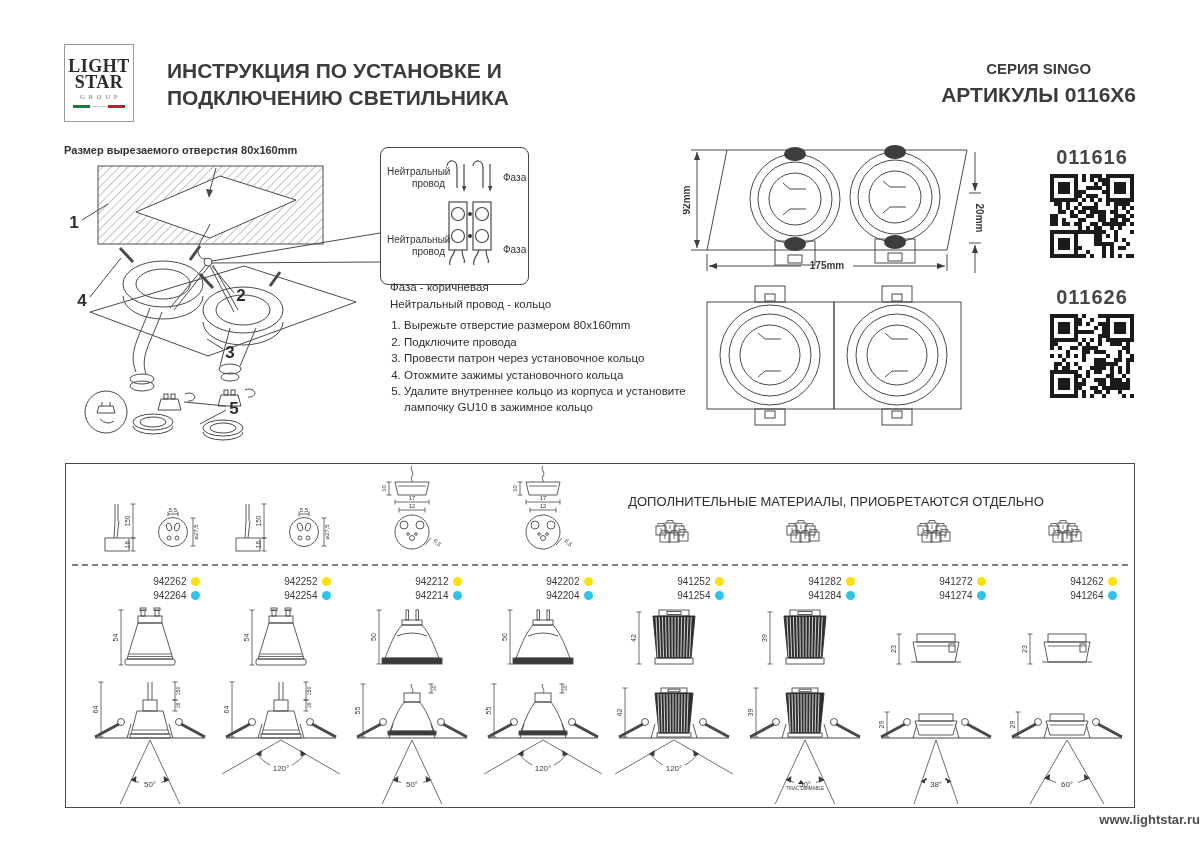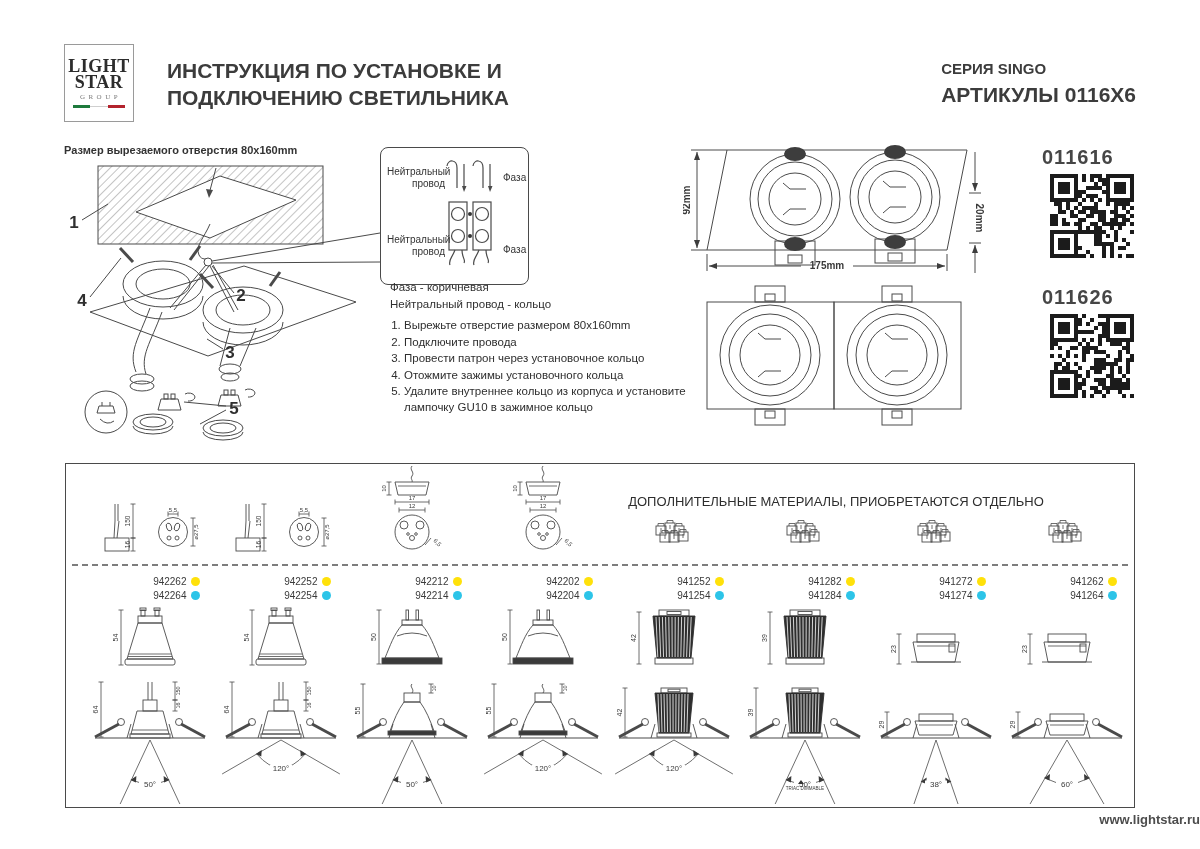--- a/index.html
+++ b/index.html
@@ -8,35 +8,35 @@
   .abs{position:absolute}
   
   .logo{left:64px;top:44px;width:70px;height:78px;border:1px solid #9a9a9a;
         display:flex;flex-direction:column;align-items:center;justify-content:center;
         font-family:"Liberation Serif",serif;box-sizing:border-box}
   .logo .l1{font-size:18px;font-weight:bold;line-height:16px;letter-spacing:.5px;color:#2c2c2c}
   .logo .grp{font-size:7px;letter-spacing:3.5px;color:#7a7a7a;margin:3px 0 3px 3px}
   .flag{display:flex;width:52px;height:5px;align-items:center}
   .flag i{flex:1;height:3px}
   .title{left:167px;top:57px;font-size:21px;font-weight:bold;line-height:27px;color:#3c3c3c}
-  .hdr-right{right:64px;top:60px;text-align:left;color:#3c3c3c}
+  .hdr-right{right:64px;top:60px;text-align:center;color:#3c3c3c}
   .hdr-right .series{font-size:15px;font-weight:bold}
   .hdr-right .articles{font-size:21px;font-weight:bold;margin-top:6px}
   
   .cutout-cap{left:64px;top:144px;width:280px;font-size:11px;font-weight:bold;color:#333}
   
   .wirebox{left:380px;top:147px;width:149px;height:138px;border:1.5px solid #4a4a4a;
            border-radius:8px;box-sizing:border-box}
   .wlabel{position:absolute;font-size:10px;line-height:12px;text-align:right;color:#333}
   .legend{left:390px;top:279px;font-size:11.5px;line-height:17px;color:#303030}
   .steps{left:384px;top:318px;width:292px;font-size:11.5px;line-height:15.5px;color:#2e2e2e;
          margin:0;padding-left:20px}
   .steps li{margin-bottom:1px}
   
-  .qrwrap{width:100px;text-align:left}
+  .qrwrap{width:100px;text-align:center}
   .qr-label{font-size:20px;font-weight:600;letter-spacing:1px;color:#464646}
   .qrwrap svg{margin:5px auto 0 auto;display:block}
   
   .led-heading{left:65px;top:443px;width:1070px;text-align:center;font-size:13px;color:#2d2d2d}
   .bigbox{left:65px;top:463px;width:1070px;height:345px;border:1.5px solid #4a4a4a;box-sizing:border-box}
   .dashline{position:absolute;left:6px;right:6px;top:100px;border-top:2px dashed #7d7d7d}
   .extra-heading{position:absolute;left:470px;width:600px;top:30px;text-align:center;
                  font-size:13px;color:#2d2d2d}
   .col{position:absolute;top:0;height:342px}
   .codes{position:absolute;top:110px;left:0;right:0}

